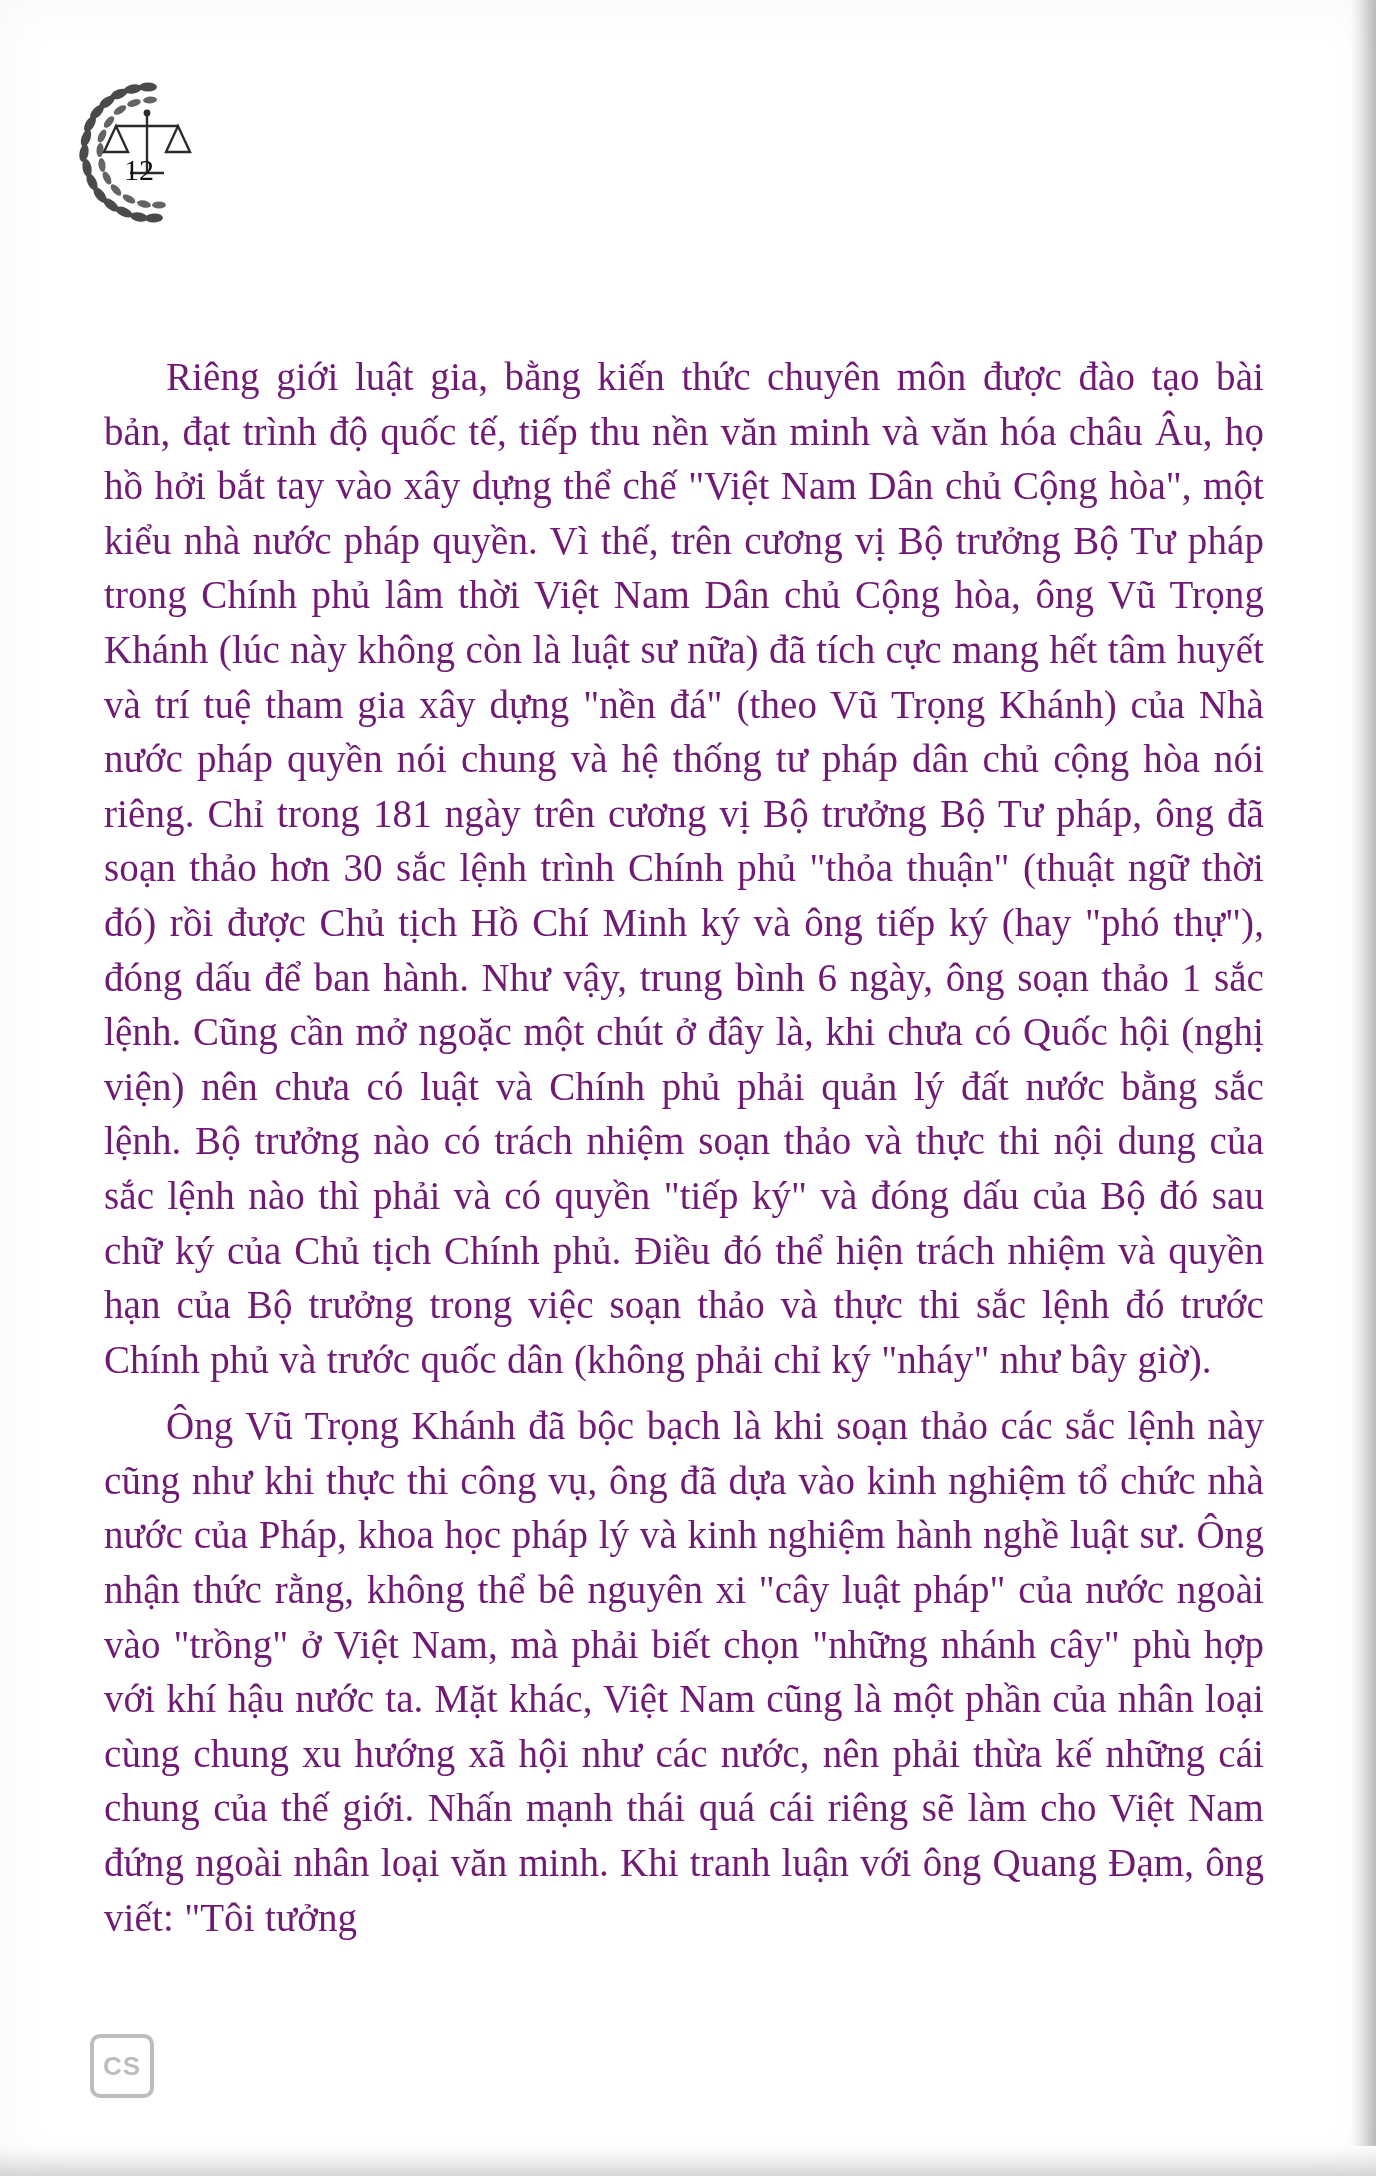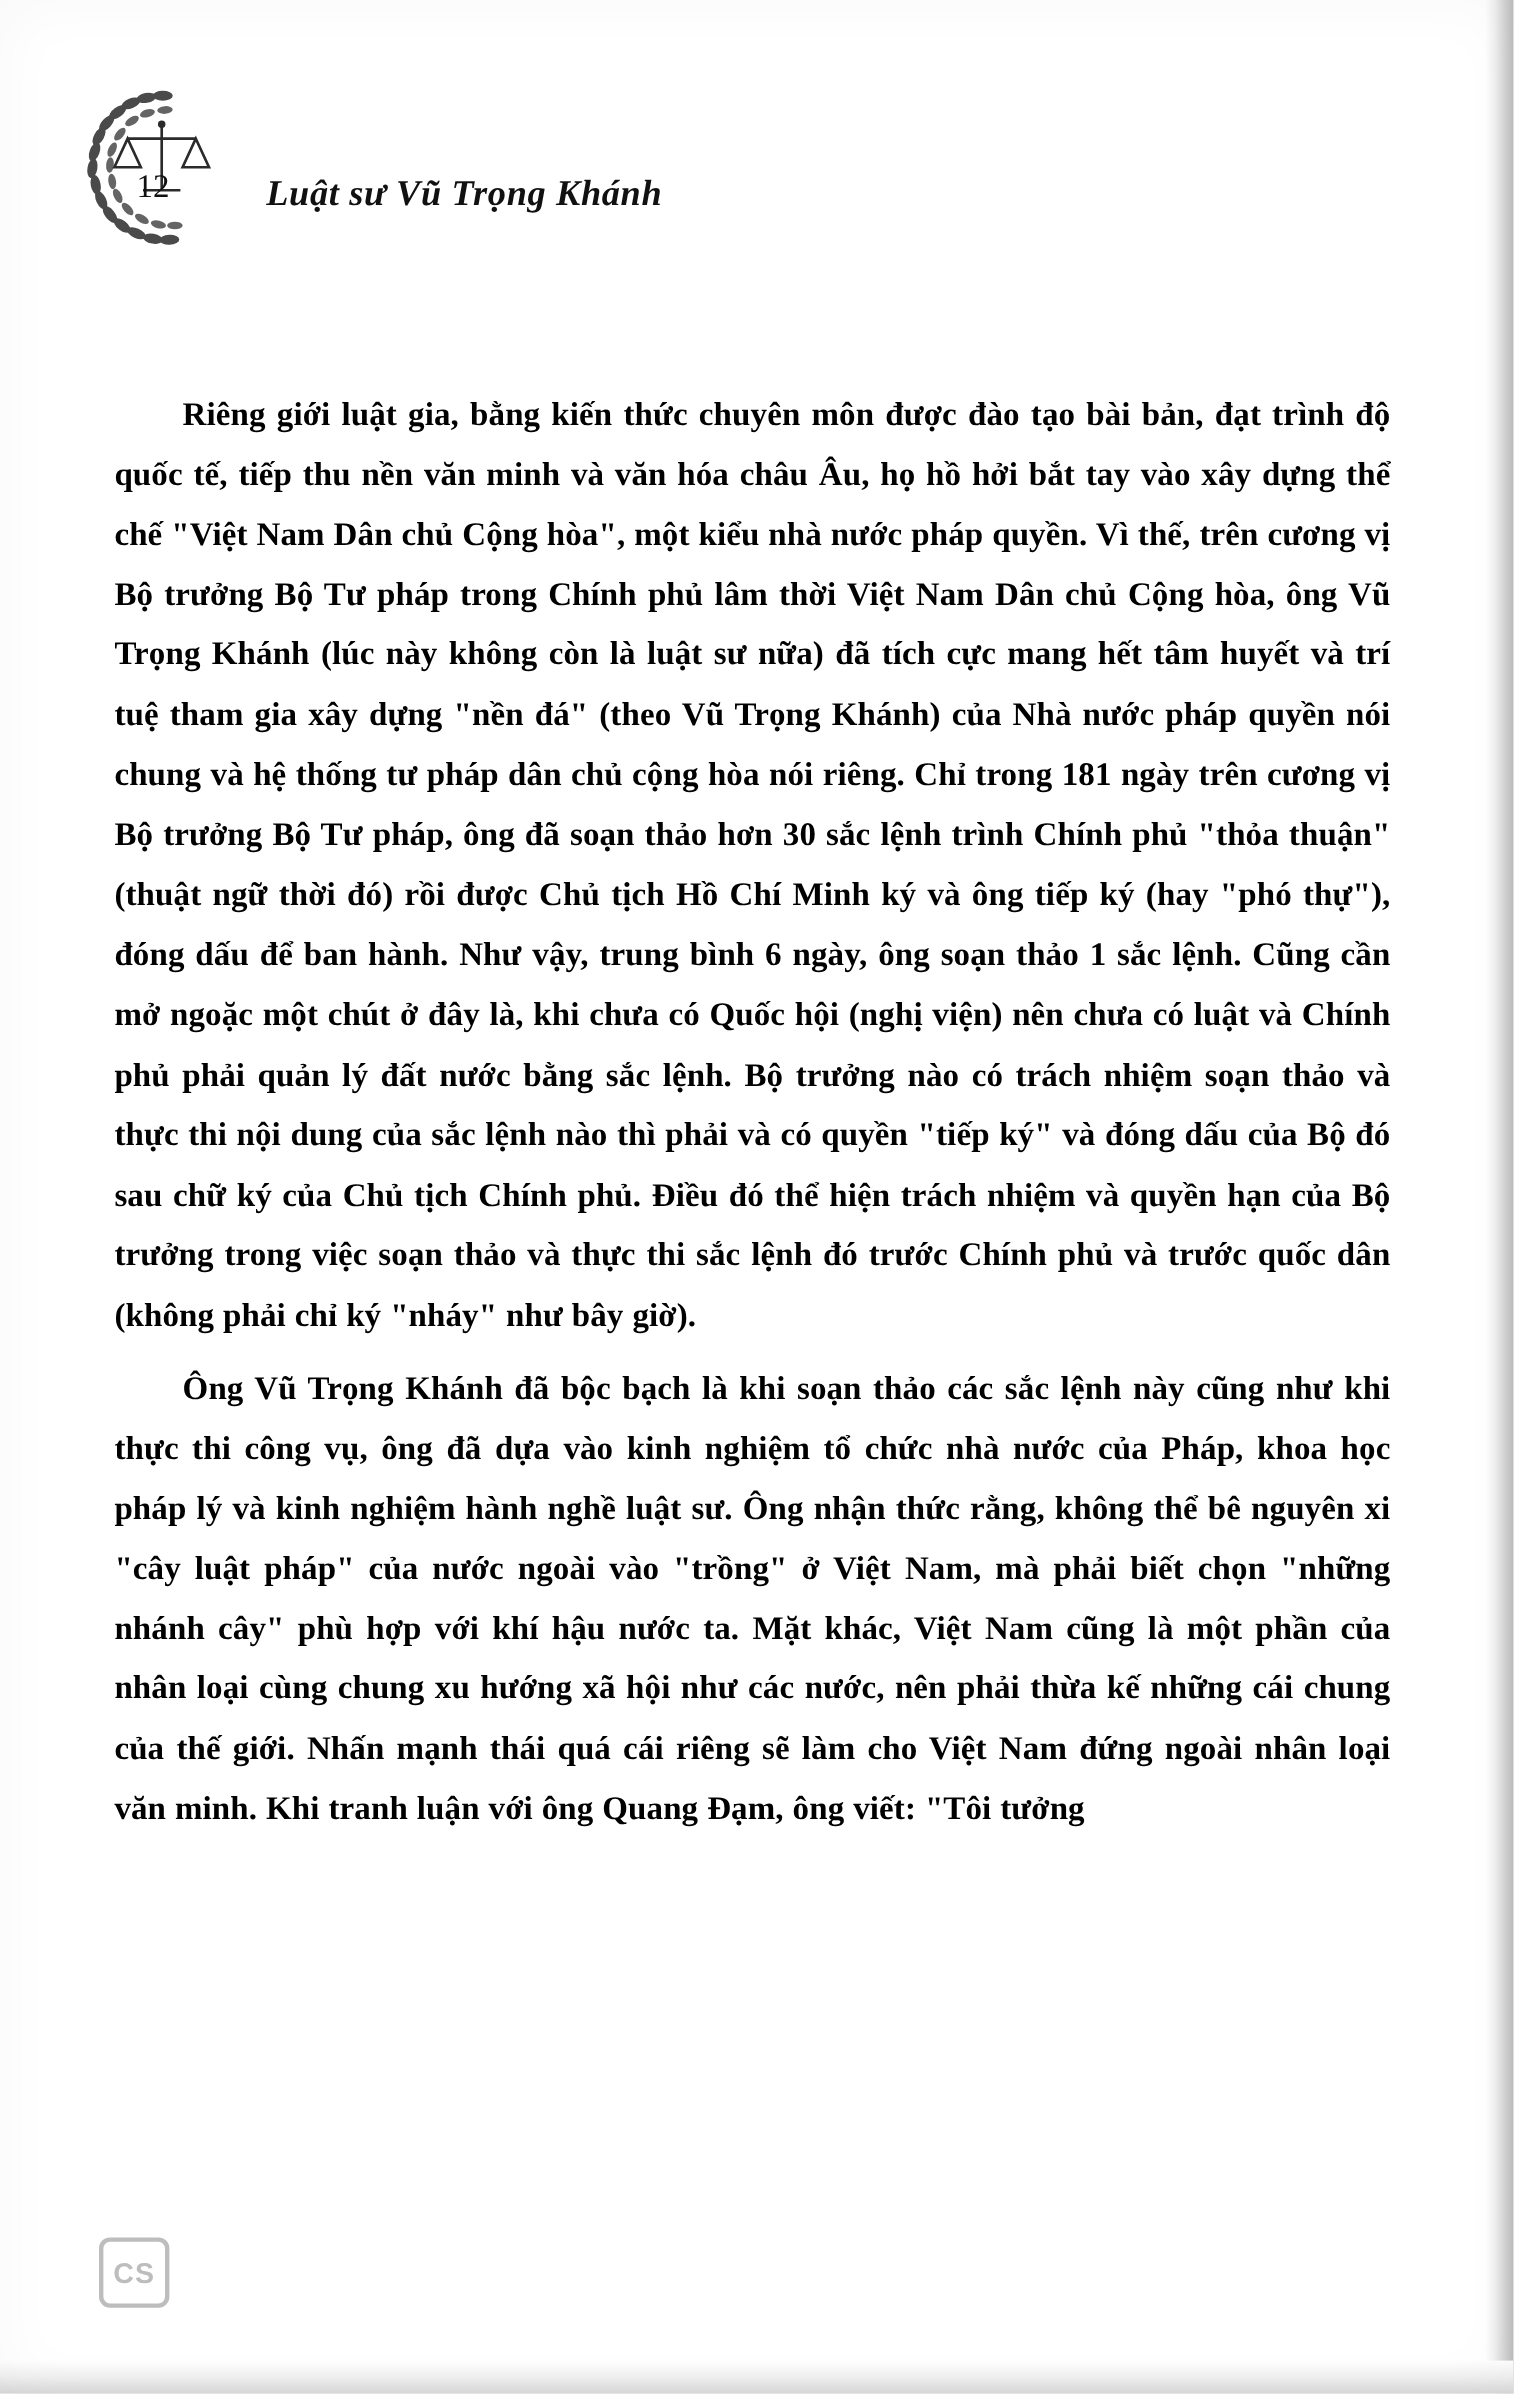--- a/index.html
+++ b/index.html
@@ -88,26 +88,25 @@
     position: absolute;
     left: 104px;
     top: 350px;
     width: 1160px;
   }
   .body-text p {
     margin: 0 0 0 0;
     text-indent: 62px;
     text-align: justify;
     font-family: "Liberation Serif", serif;
-    font-size: 30px;
+    font-size: 39px;
     line-height: 54.6px;
-    color: #000000;
+    color: #701a75;
     letter-spacing: 0.1px;
     word-spacing: 0.5px;
-    font-weight: bold;
   }
   .body-text p + p {
     margin-top: 12px;
   }
 
   
   .watermark {
     position: absolute;
     left: 58px;
     bottom: 78px;
@@ -187,21 +186,20 @@
           <line x1="83" y1="35" x2="83" y2="95"></line>
           <line x1="52" y1="48" x2="114" y2="48"></line>
           <path d="M52 48 L40 74 L64 74 Z"></path>
           <path d="M114 48 L102 74 L126 74 Z"></path>
           <line x1="66" y1="95" x2="100" y2="95"></line>
         </g>
         <circle cx="83" cy="35" r="3.4" fill="#2b2b2b"></circle>
       </svg>
     </div>
     <div class="folio">12</div>
-    <div class="running-head">Luật sư Vũ Trọng Khánh</div>
   </div>
 
   <div class="body-text">
     <p>Riêng giới luật gia, bằng kiến thức chuyên môn được đào tạo bài bản, đạt trình độ quốc tế, tiếp thu nền văn minh và văn hóa châu Âu, họ hồ hởi bắt tay vào xây dựng thể chế "Việt Nam Dân chủ Cộng hòa", một kiểu nhà nước pháp quyền. Vì thế, trên cương vị Bộ trưởng Bộ Tư pháp trong Chính phủ lâm thời Việt Nam Dân chủ Cộng hòa, ông Vũ Trọng Khánh (lúc này không còn là luật sư nữa) đã tích cực mang hết tâm huyết và trí tuệ tham gia xây dựng "nền đá" (theo Vũ Trọng Khánh) của Nhà nước pháp quyền nói chung và hệ thống tư pháp dân chủ cộng hòa nói riêng. Chỉ trong 181 ngày trên cương vị Bộ trưởng Bộ Tư pháp, ông đã soạn thảo hơn 30 sắc lệnh trình Chính phủ "thỏa thuận" (thuật ngữ thời đó) rồi được Chủ tịch Hồ Chí Minh ký và ông tiếp ký (hay "phó thự"), đóng dấu để ban hành. Như vậy, trung bình 6 ngày, ông soạn thảo 1 sắc lệnh. Cũng cần mở ngoặc một chút ở đây là, khi chưa có Quốc hội (nghị viện) nên chưa có luật và Chính phủ phải quản lý đất nước bằng sắc lệnh. Bộ trưởng nào có trách nhiệm soạn thảo và thực thi nội dung của sắc lệnh nào thì phải và có quyền "tiếp ký" và đóng dấu của Bộ đó sau chữ ký của Chủ tịch Chính phủ. Điều đó thể hiện trách nhiệm và quyền hạn của Bộ trưởng trong việc soạn thảo và thực thi sắc lệnh đó trước Chính phủ và trước quốc dân (không phải chỉ ký "nháy" như bây giờ).</p>
     <p>Ông Vũ Trọng Khánh đã bộc bạch là khi soạn thảo các sắc lệnh này cũng như khi thực thi công vụ, ông đã dựa vào kinh nghiệm tổ chức nhà nước của Pháp, khoa học pháp lý và kinh nghiệm hành nghề luật sư. Ông nhận thức rằng, không thể bê nguyên xi "cây luật pháp" của nước ngoài vào "trồng" ở Việt Nam, mà phải biết chọn "những nhánh cây" phù hợp với khí hậu nước ta. Mặt khác, Việt Nam cũng là một phần của nhân loại cùng chung xu hướng xã hội như các nước, nên phải thừa kế những cái chung của thế giới. Nhấn mạnh thái quá cái riêng sẽ làm cho Việt Nam đứng ngoài nhân loại văn minh. Khi tranh luận với ông Quang Đạm, ông viết: "Tôi tưởng</p>
   </div>
 
   <div class="watermark">
     <div class="cs-logo">CS</div>
   </div>

